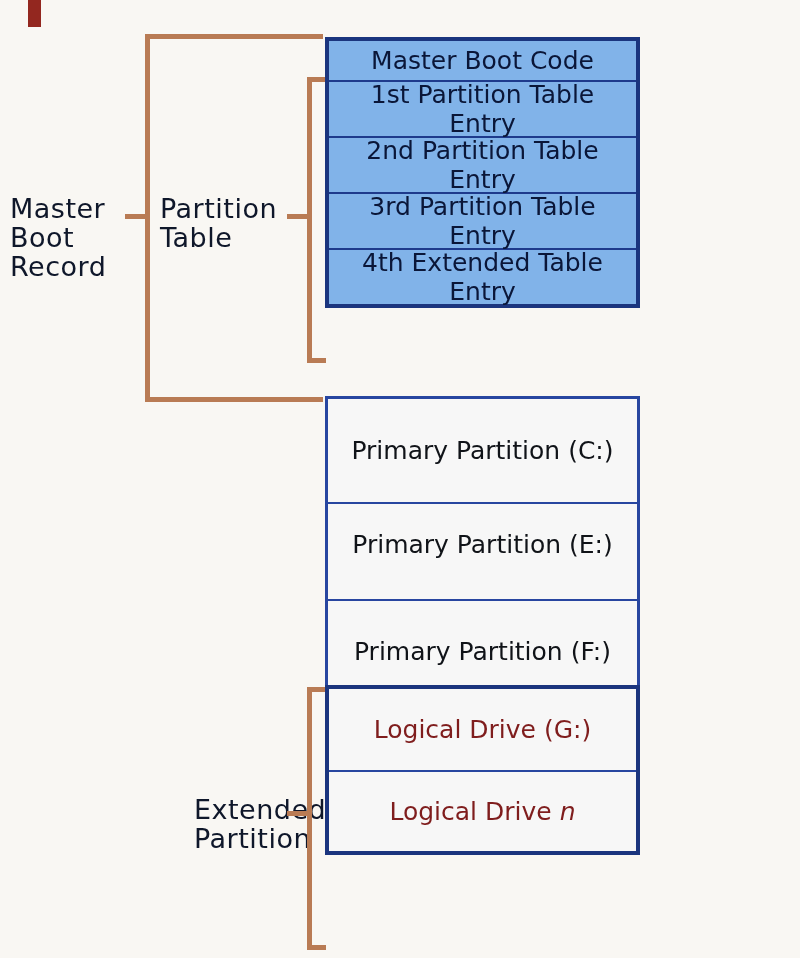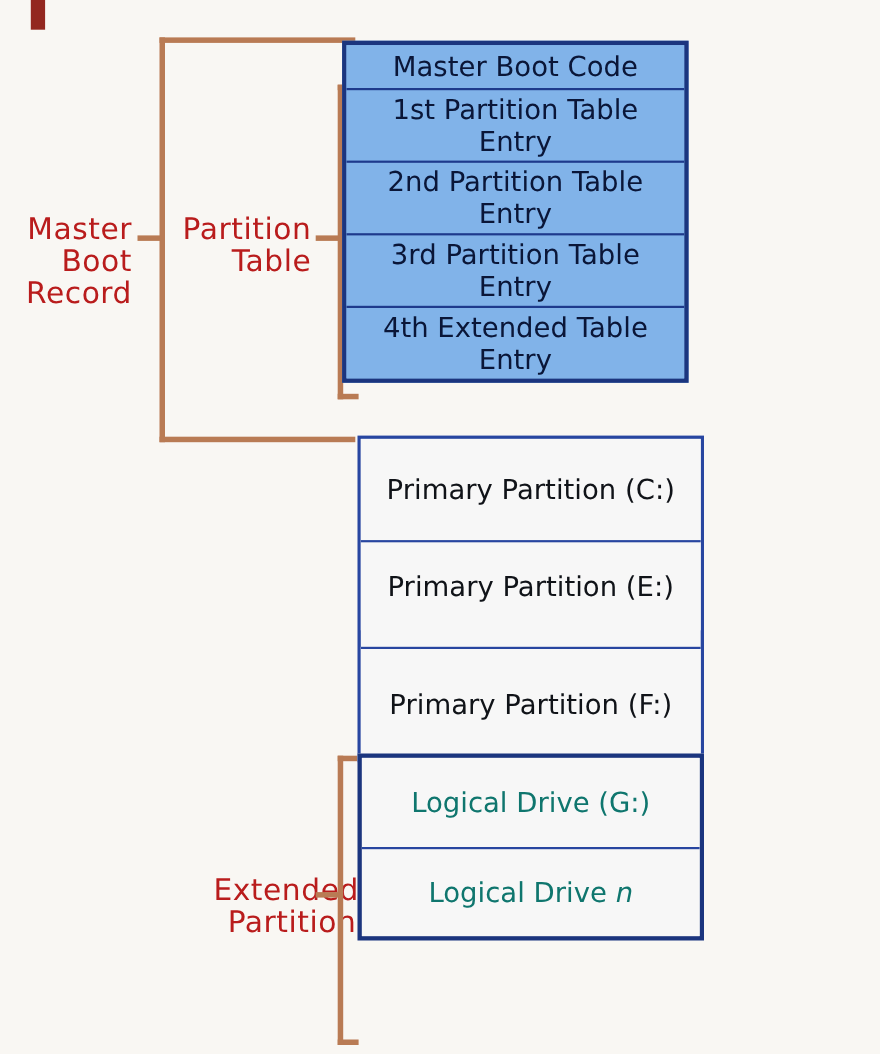--- a/index.html
+++ b/index.html
@@ -20,24 +20,23 @@
   .red-mark {
     position: absolute;
     left: 28px; top: 0;
     width: 13px; height: 27px;
     background: #93271f;
   }
 
   
   .side-label {
     position: absolute;
-    color: #b91c1c;
+    color: #0f172a;
     font-size: 27px;
     line-height: 29px;
-    text-align: right;
     white-space: pre-line;
     letter-spacing: 0.5px;
   }
   .mbr-label { left: 10px;  width: 110px; top: 194px; }
   .pt-label  { left: 160px; width: 123px; top: 194px; }
   .ep-label  { left: 150px; width: 130px; top: 795px; margin-left: 44px; }
 
   
   .bracket {
     position: absolute;
@@ -54,42 +53,42 @@
     height: 5px;
     background: #b97b54;
   }
   .mbr-tick { left: 125px; top: 214px; width: 21px; }
   .pt-tick  { left: 287px; top: 214px; width: 21px; }
   .ep-tick  { left: 287px; top: 811px; width: 21px; }
 
   
   .mbr-stack {
     position: absolute;
-    left: 311px; top: 37px;
+    left: 325px; top: 37px;
     width: 315px;
     box-sizing: border-box;
     border: 4px solid #1b357e;
     background: #81b3e9;
   }
   .mbr-row {
     box-sizing: border-box;
     display: flex;
     align-items: center;
     justify-content: center;
     text-align: center;
     white-space: pre-line;
     background: #81b3e9;
     color: #0a1638;
     font-size: 25px;
     line-height: 29px;
     border-top: 2px solid #1e3a8c;
   }
   .mbr-row:first-child { border-top: none; }
   .row-s { height: 39px; }
-  .row-m { height: 66px; }
+  .row-m { height: 56px; }
 
   
   .primary-stack {
     position: absolute;
     left: 325px; top: 396px;
     width: 315px;
     box-sizing: border-box;
     border: 3px solid #2846a0;
     background: #f7f7f7;
   }
@@ -97,41 +96,41 @@
     box-sizing: border-box;
     display: flex;
     align-items: center;
     justify-content: center;
     background: #f7f7f7;
     color: #101318;
     font-size: 25px;
     border-top: 2px solid #2846a0;
   }
   .primary-row:first-child { border-top: none; }
-  .p-c { height: 92px; }
+  .p-c { height: 103px; }
   .p-e { height: 82px; }
   .p-f { height: 102px; margin-top: 15px; }
 
   
   .extended-stack {
     position: absolute;
     left: 325px; top: 685px;
     width: 315px;
     box-sizing: border-box;
     border: 4px solid #1b357e;
     background: #f7f7f7;
   }
   .logical-row {
     box-sizing: border-box;
     height: 81px;
     display: flex;
     align-items: center;
     justify-content: center;
     background: #f7f7f7;
-    color: #0f766e;
+    color: #7f1d1d;
     font-size: 25px;
     border-top: 2px solid #2846a0;
   }
   .logical-row:first-child { border-top: none; }
   .italic-suffix { font-style: italic; margin-left: 8px; }
 </style>
 </head>
 <body>
 
 <div class="stage">

